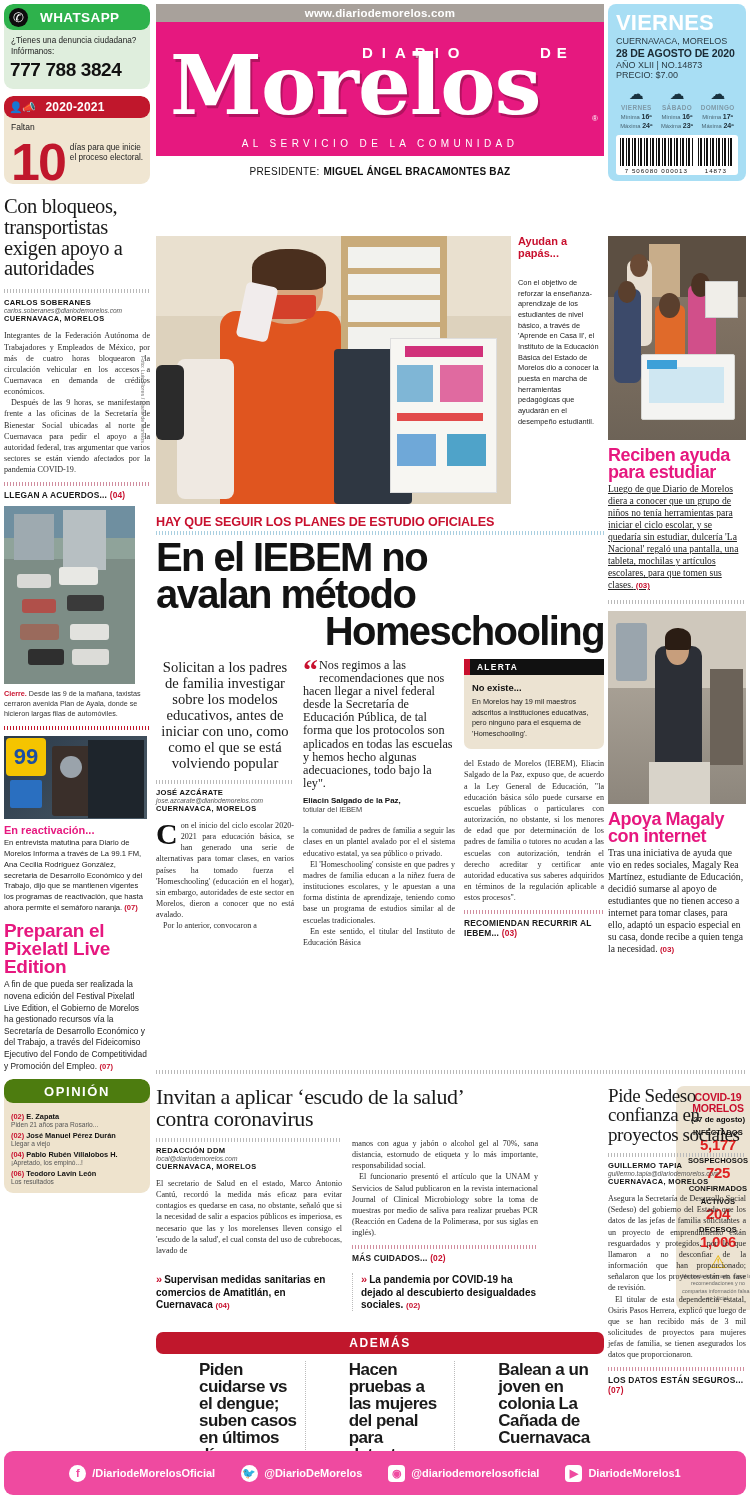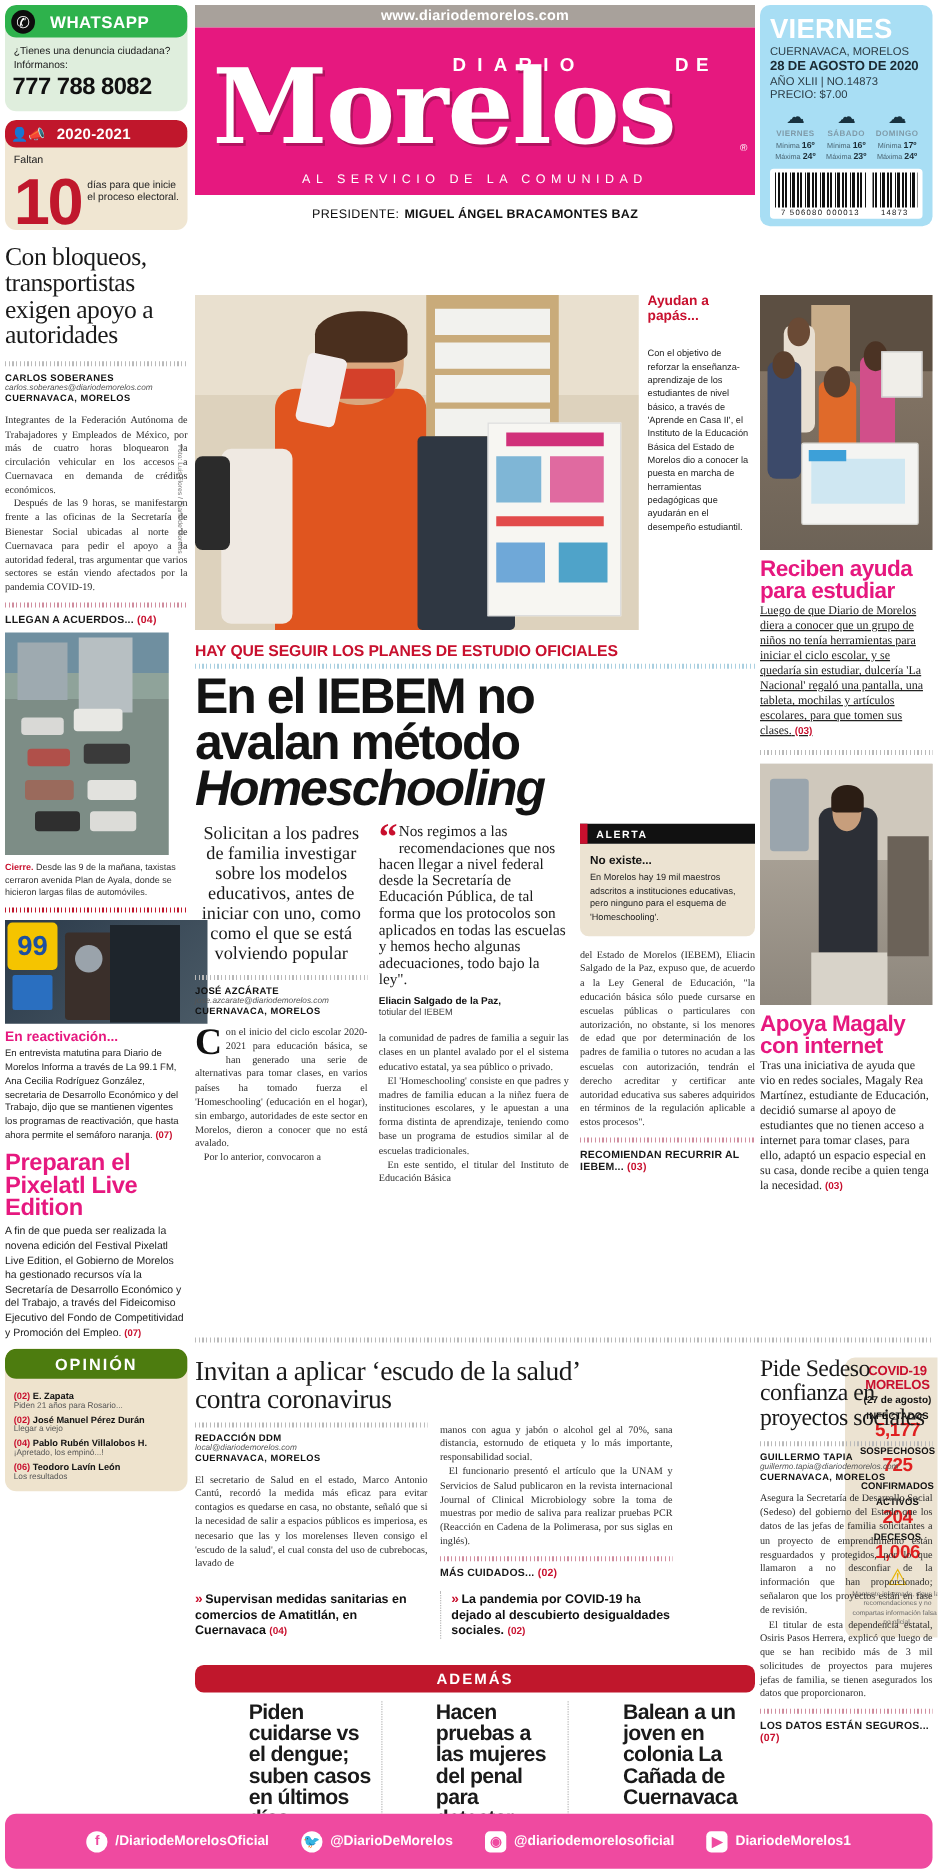--- a/index.html
+++ b/index.html
@@ -93,21 +93,21 @@
   .bars{margin-top:6px;background:#fff;border-radius:3px;padding:3px 4px 1px 4px;display:flex;gap:5px;}
   .bc{height:28px;background-image:repeating-linear-gradient(to right,#111 0 1px,#fff 1px 2px,#111 2px 4px,#fff 4px 6px);}
   .bnum{font-size:6.2px;letter-spacing:1px;color:#111;text-align:center;margin-top:1px;}
 
   
   .main{position:absolute;left:156px;top:236px;width:448px;}
   .mainphoto{width:355px;height:268px;position:relative;overflow:hidden;}
   .kicker{background:#fff;padding-top:3px;}
   .kicker span{color:#c8102e;font-weight:bold;font-size:12.6px;letter-spacing:-.1px;}
   .bighead{font-weight:bold;font-size:40px;line-height:.93;color:#131313;letter-spacing:-1.6px;margin-top:4px;}
-  .bighead .it{font-style:italic;}
+  .bighead .it{text-align:right;}
 
   .rightnote{position:absolute;left:362px;top:0;width:84px;}
   .rn-h{color:#c8102e;font-weight:bold;font-size:11px;line-height:1.05;}
   .rn-b{font-size:7.4px;line-height:1.44;color:#222;margin-top:19px;}
 
   .cols3{display:flex;margin-top:8px;}
   .c1{width:138px;}
   .c2{width:152px;margin-left:9px;}
   .c3{width:140px;margin-left:9px;}
   .lede{font-family:"Liberation Serif",serif;font-size:14.6px;line-height:1.1;color:#1a1a1a;text-align:center;}
@@ -175,21 +175,21 @@
 <div class="page">
 
   <div class="leftrail">
 
     <div class="wa-box">
       <div class="wa-head">
         <span class="wa-ic">✆</span>
         <span class="wa-t">WHATSAPP</span>
       </div>
       <div class="wa-sub">¿Tienes una denuncia ciudadana? Infórmanos:</div>
-      <div class="wa-num">777 788 8082</div>
+      <div class="wa-num">777 788 3824</div>
     </div>
 
     <div class="el-box">
       <div class="el-head">
         <span class="el-ics">👤📣</span>
         <span class="el-yr">2020-2021</span>
       </div>
       <div style="padding:4px 6px 0 7px;">
         <div style="font-size:8.5px;color:#222;">Faltan</div>
         <div style="display:flex;align-items:flex-start;">
@@ -233,21 +233,21 @@
       <div style="transform:rotate(90deg);transform-origin:left top;font-size:5.4px;color:#777;white-space:nowrap;
            position:absolute;left:9px;top:0;">Foto: Luis Flores / Diario de Morelos</div>
     </div>
     <div class="cap" style="margin-top:5px;">
       <b>Cierre.</b>
       <span>Desde las 9 de la mañana, taxistas cerraron avenida Plan de Ayala, donde se hicieron largas filas de automóviles.</span>
     </div>
 
     <div style="height:4px;margin:7px 0 6px 0;background-image:repeating-linear-gradient(to right,#c0172c 0 1px,transparent 1px 3px);"></div>
 
-    <div class="photo" style="width:162px;height:83px;background:linear-gradient(135deg,#2b3a4a,#4a5a66);">
+    <div class="photo" style="width:143px;height:83px;background:linear-gradient(135deg,#2b3a4a,#4a5a66);">
       <div style="position:absolute;left:2px;top:2px;width:40px;height:38px;background:#f5c400;border-radius:4px;
                   color:#1d4fa0;font-weight:bold;font-size:22px;text-align:center;line-height:38px;">99</div>
       <div style="position:absolute;left:6px;top:44px;width:32px;height:28px;background:#2a6fc0;border-radius:2px;"></div>
       <div style="position:absolute;left:48px;top:10px;width:42px;height:70px;background:#3a2f2a;border-radius:3px;"></div>
       <div style="position:absolute;left:84px;top:4px;width:56px;height:78px;background:#1e252c;"></div>
       <div style="position:absolute;left:56px;top:20px;width:22px;height:22px;background:#9aa3ab;border-radius:50%;"></div>
     </div>
 
     <div class="react-h" style="margin-top:5px;">En reactivación...</div>
     <div class="react-b" style="margin-top:2px;">

